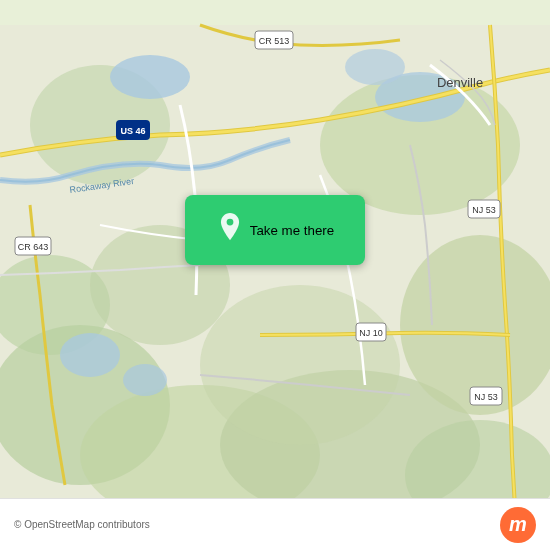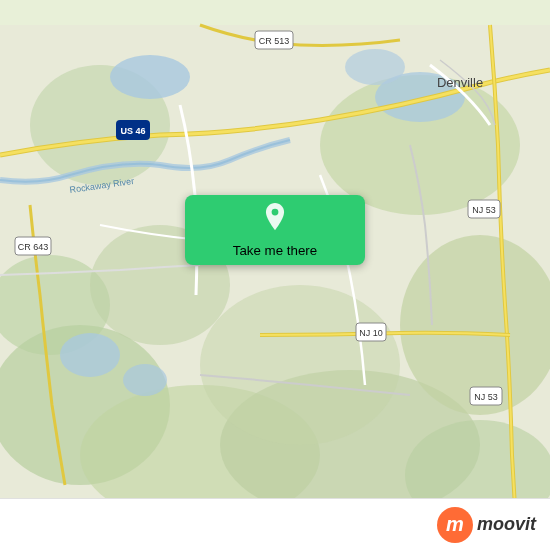--- a/index.html
+++ b/index.html
@@ -94,21 +94,21 @@
       top: 195px;
       transform: translateX(-50%);
       background: #2ecc71;
       border: none;
       border-radius: 8px;
       padding: 0;
       width: 180px;
       height: 70px;
       cursor: pointer;
       display: flex;
-      flex-direction: column;
+      flex-direction: row;
       align-items: center;
       justify-content: center;
       gap: 6px;
       z-index: 10;
       box-shadow: 0 2px 8px rgba(0,0,0,0.3);
     }
 
     .pin-icon {
       width: 28px;
       height: 34px;
@@ -194,19 +194,19 @@
 
     <svg class="pin-icon" viewBox="0 0 24 30" fill="none" xmlns="http://www.w3.org/2000/svg">
       <path d="M12 0C7.58 0 4 3.58 4 8c0 6 8 16 8 16s8-10 8-16c0-4.42-3.58-8-8-8z" fill="white" opacity="0.9"></path>
       <circle cx="12" cy="8" r="3" fill="#2ecc71"></circle>
     </svg>
     <span>Take me there</span>
   </button>
 
   <div id="bottom-bar">
     <div id="bottom-left">
+      <span id="osm-credit">© OpenStreetMap contributors</span>
     </div>
     <div id="moovit-logo">
       <div class="moovit-m">m</div>
-      <span class="moovit-text">moovit</span>
     </div>
   </div>
 </div>
 
 </body></html>

